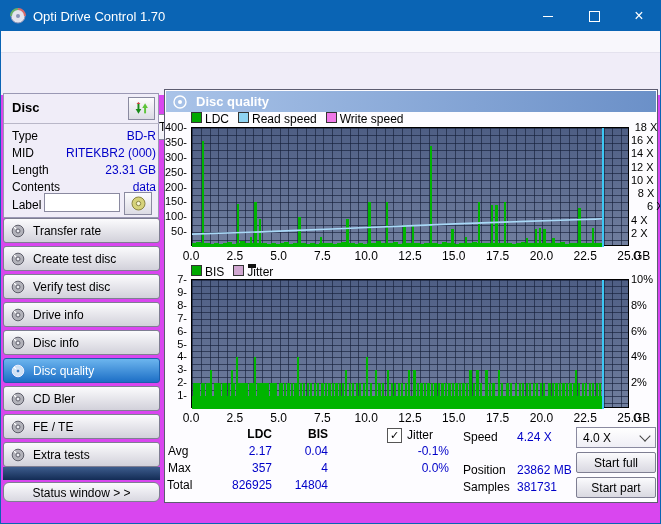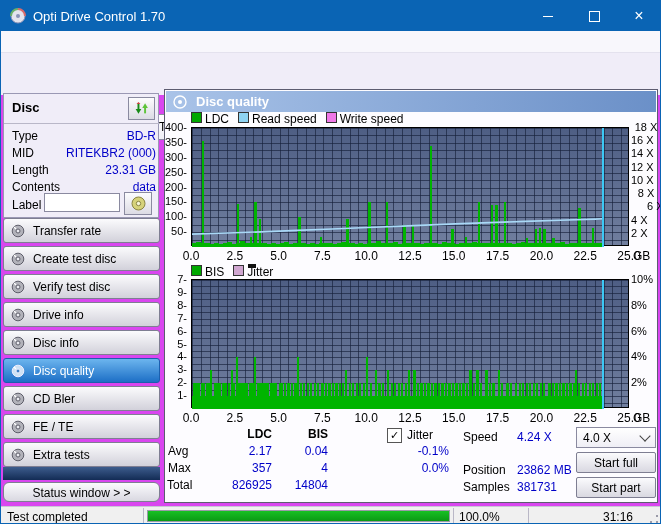--- a/index.html
+++ b/index.html
@@ -634,26 +634,14 @@
     <span class="stat v" style="left:516px;top:479px;">381731</span>
 
     <div class="abs combo" style="left:575px;top:426px;width:80px;height:21px;">
       <span>4.0 X</span>
       <span class="chev"></span>
     </div>
     <div class="abs push" style="left:575px;top:451px;width:80px;height:21px;">Start full</div>
     <div class="abs push" style="left:575px;top:476px;width:80px;height:21px;">Start part</div>
   </div>
 
-  <div class="abs statusbar">
-    <span class="abs" style="left:6px;top:3px;">Test completed</span>
-    <div class="abs vsep" style="left:142px;top:1px;height:17px;"></div>
-    <div class="abs pbar" style="left:146px;top:3px;width:303px;height:12px;">
-      <div class="pfill" id="pfill" style="width: 100%;"></div>
-    </div>
-    <div class="abs vsep" style="left:452px;top:1px;height:17px;"></div>
-    <span class="abs" style="left:458px;top:3px;">100.0%</span>
-    <div class="abs vsep" style="left:527px;top:1px;height:17px;"></div>
-    <span class="abs rt" style="left:560px;top:3px;width:72px;display:inline-block;">31:16</span>
-    <div class="abs grip" style="left:648px;top:7px;"></div>
-  </div>
 
 </div>
 
 </body></html>

